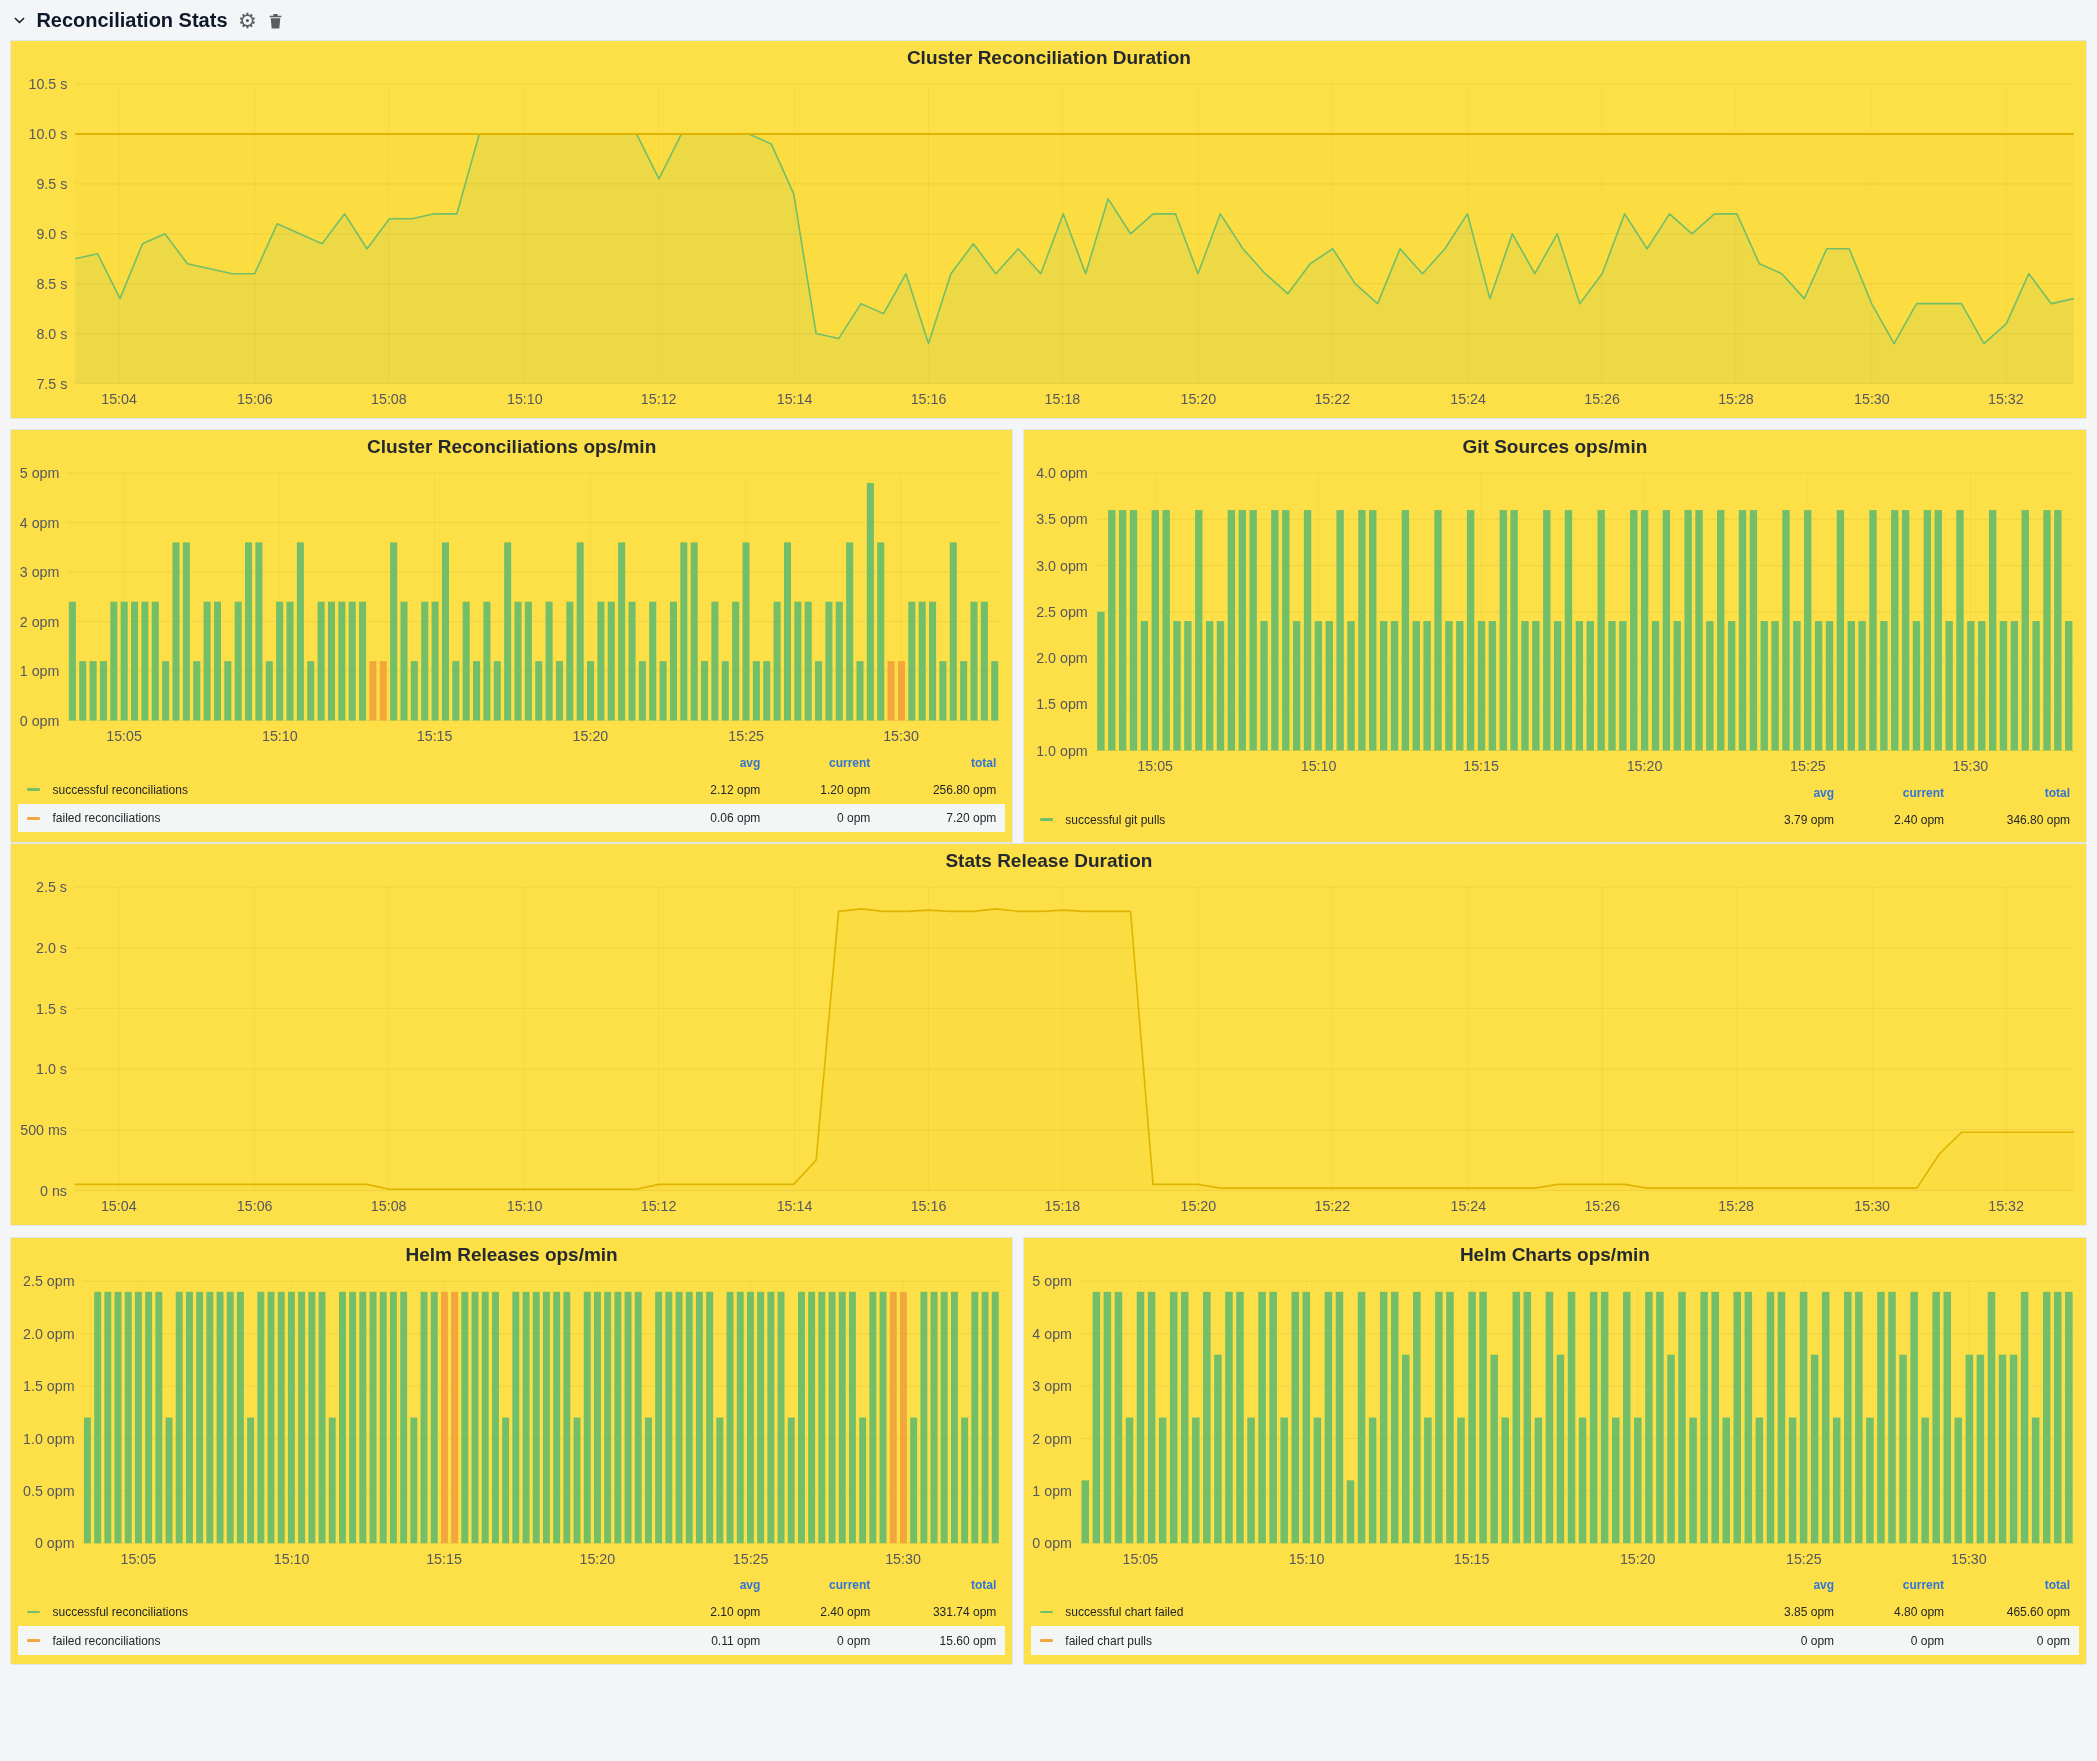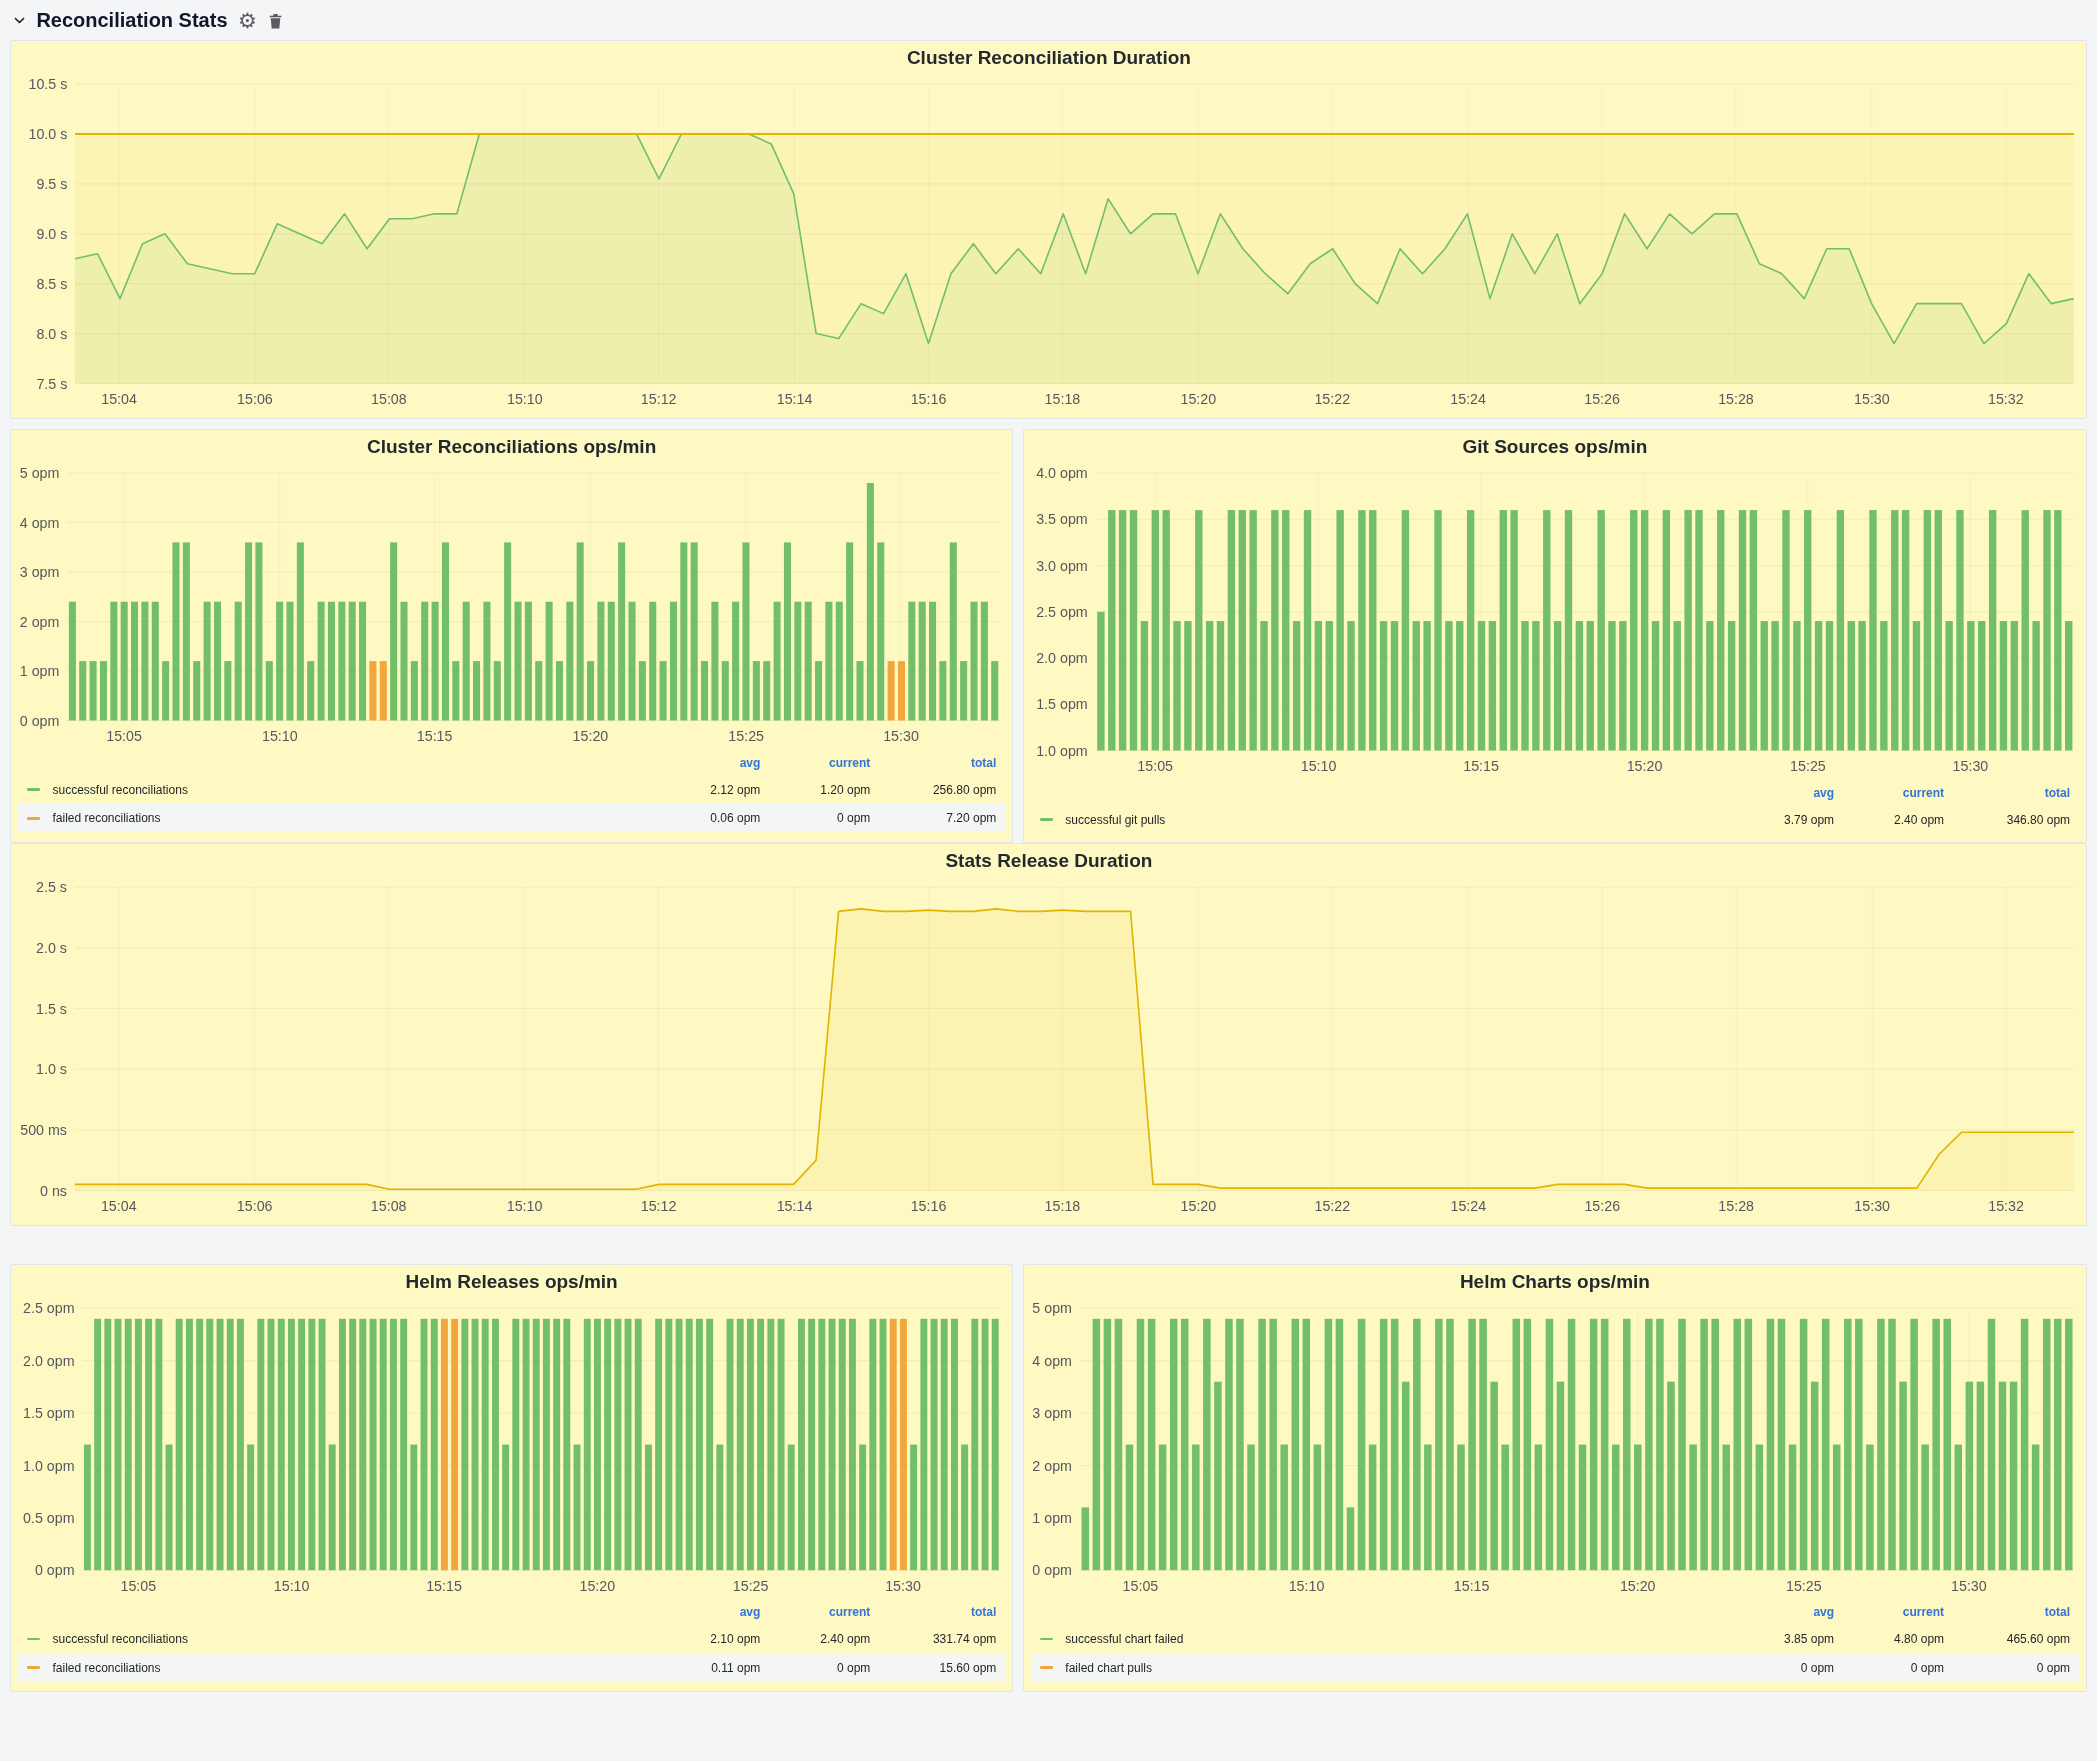--- a/index.html
+++ b/index.html
@@ -5,28 +5,28 @@
   * { box-sizing: border-box; margin: 0; padding: 0; }
   html,body { background:#f4f5f6; font-family:"Liberation Sans",sans-serif; color:#1f2328; }
   body { width:2097px; min-height:1761px; }
   .dash { padding: 0 10.4px 10.4px; }
 
   .section { display:flex; align-items:center; gap:10.4px; padding:9px 2.6px 7.8px; }
   .section h2 { font-size:20px; font-weight:700; color:#0f172a; }
   .section .chev { display:flex; align-items:center; }
   .icon-btn { color:#5a5c61; font-size:21px; line-height:1; display:flex; align-items:center; cursor:pointer; }
 
-  .panel { background:#fef9c3; border:0.6px solid #e2e5e8; border-radius:1.9px; overflow:hidden; }
+  .panel { background:#fde047; border:0.6px solid #e2e5e8; border-radius:1.9px; overflow:hidden; }
   .panel-full { width:2077px; }
   .w-left { width:1003px; }
   .w-right { width:1064px; }
   .h584 { height:379px; }
   .h638 { height:414px; }
   .h590 { height:383px; }
-  .h660 { height:428px;margin-top:27px; }
+  .h660 { height:428px; }
   .prow { display:flex; gap:10.4px; margin-top:10.4px; }
   .mt16 { margin-top:10.4px; }
 
   .ptitle { height:34px; display:flex; align-items:center; justify-content:center;
             font-size:19px; font-weight:600; color:#24292f; cursor:pointer; }
 
   .chart { width:100%; position:relative; }
   svg text.axis { fill:#565860; font-size:22px; font-family:"Liberation Sans",sans-serif; }
 
   .legend { padding: 1.3px 6.5px 5.2px; }

